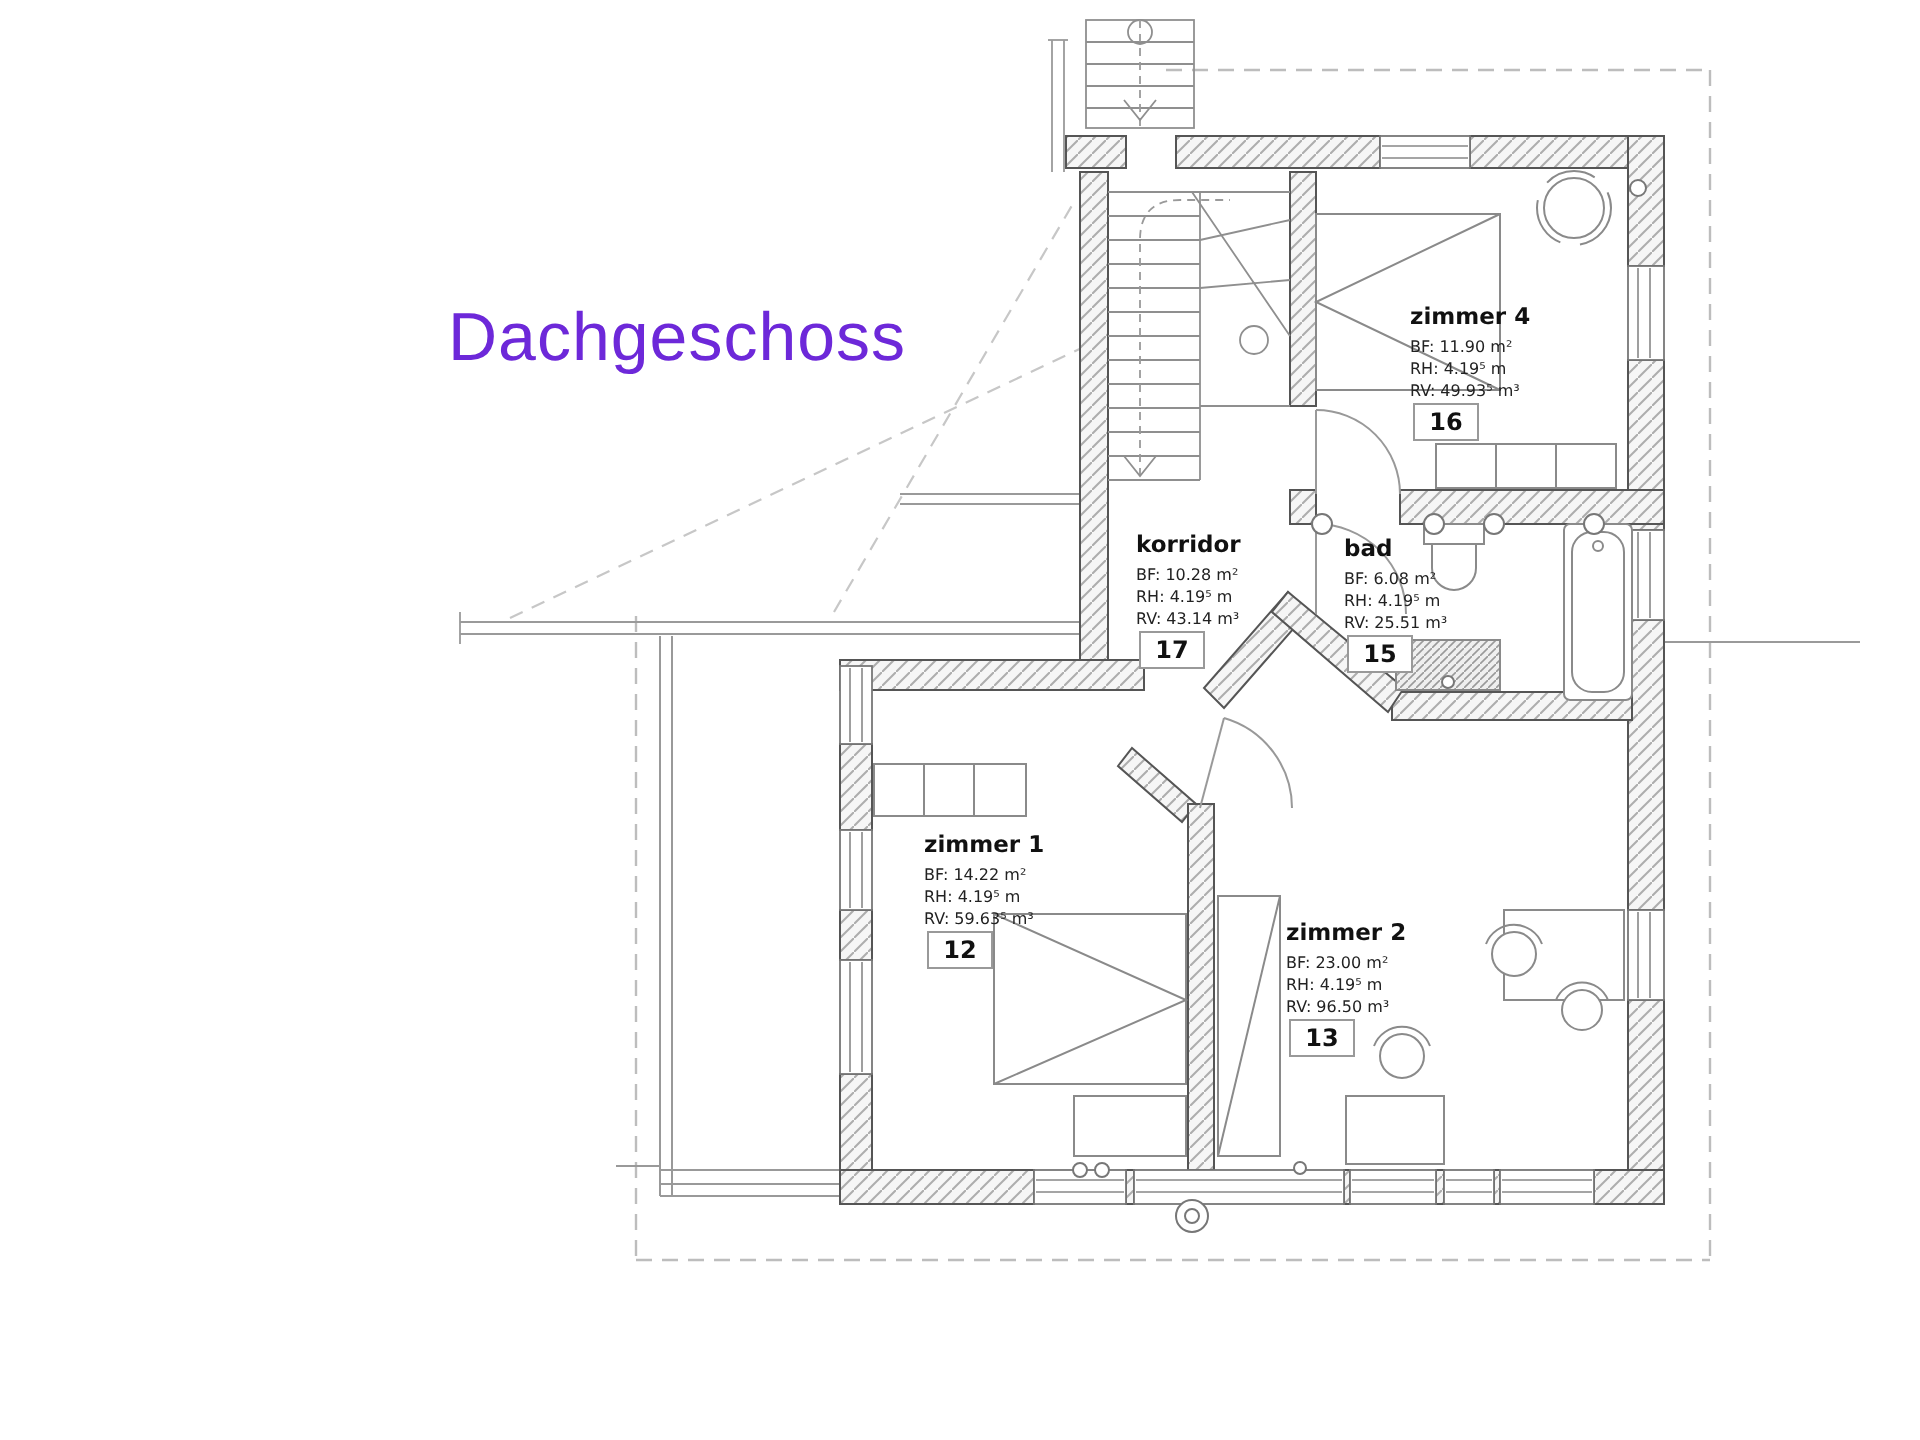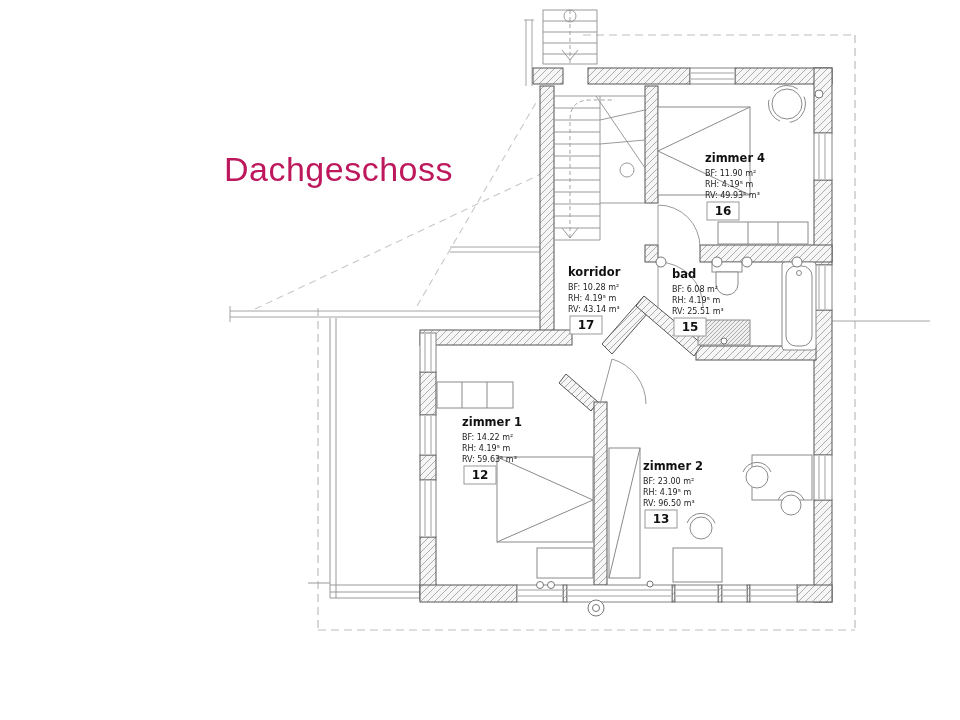--- a/index.html
+++ b/index.html
@@ -1,18 +1,18 @@
 <!DOCTYPE html>
 <html><head>
 <meta charset="utf-8">
 <style>
   html,body{margin:0;padding:0;background:#fff;}
   .canvas{position:relative;width:960px;height:720px;background:#ffffff;overflow:hidden;
           font-family:"DejaVu Sans",sans-serif;}
-  .plan-title{position:absolute;left:224px;top:150px;font-size:34px;color:#be185d;
+  .plan-title{position:absolute;left:224px;top:150px;font-size:34px;color:#6d28d9;
               font-family:"Liberation Sans",sans-serif;letter-spacing:.5px;}
   svg{position:absolute;left:0;top:0;}
   
   .wall{fill:url(#hatch);stroke:#555;stroke-width:1;}
   .wallstub{fill:url(#hatch);stroke:#555;stroke-width:1;}
   .win{fill:#ffffff;stroke:#777;stroke-width:.9;}
   .winline{stroke:#888;stroke-width:.8;fill:none;}
   .thin{stroke:#999;stroke-width:1;fill:none;}
   .ref{stroke:#9a9a9a;stroke-width:.9;fill:none;}
   .dash{stroke:#bdbdbd;stroke-width:1.2;fill:none;stroke-dasharray:8 5;}

